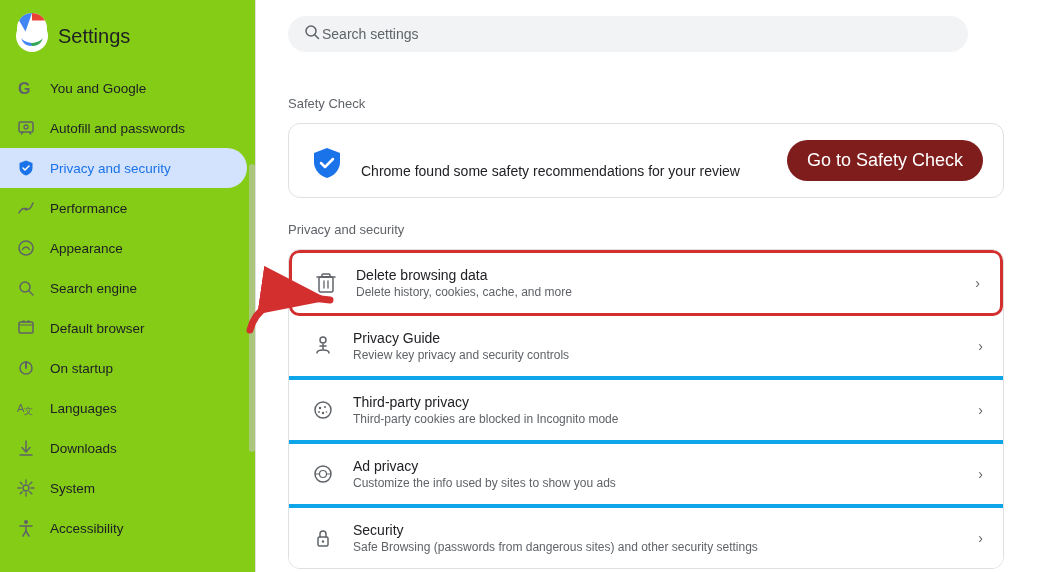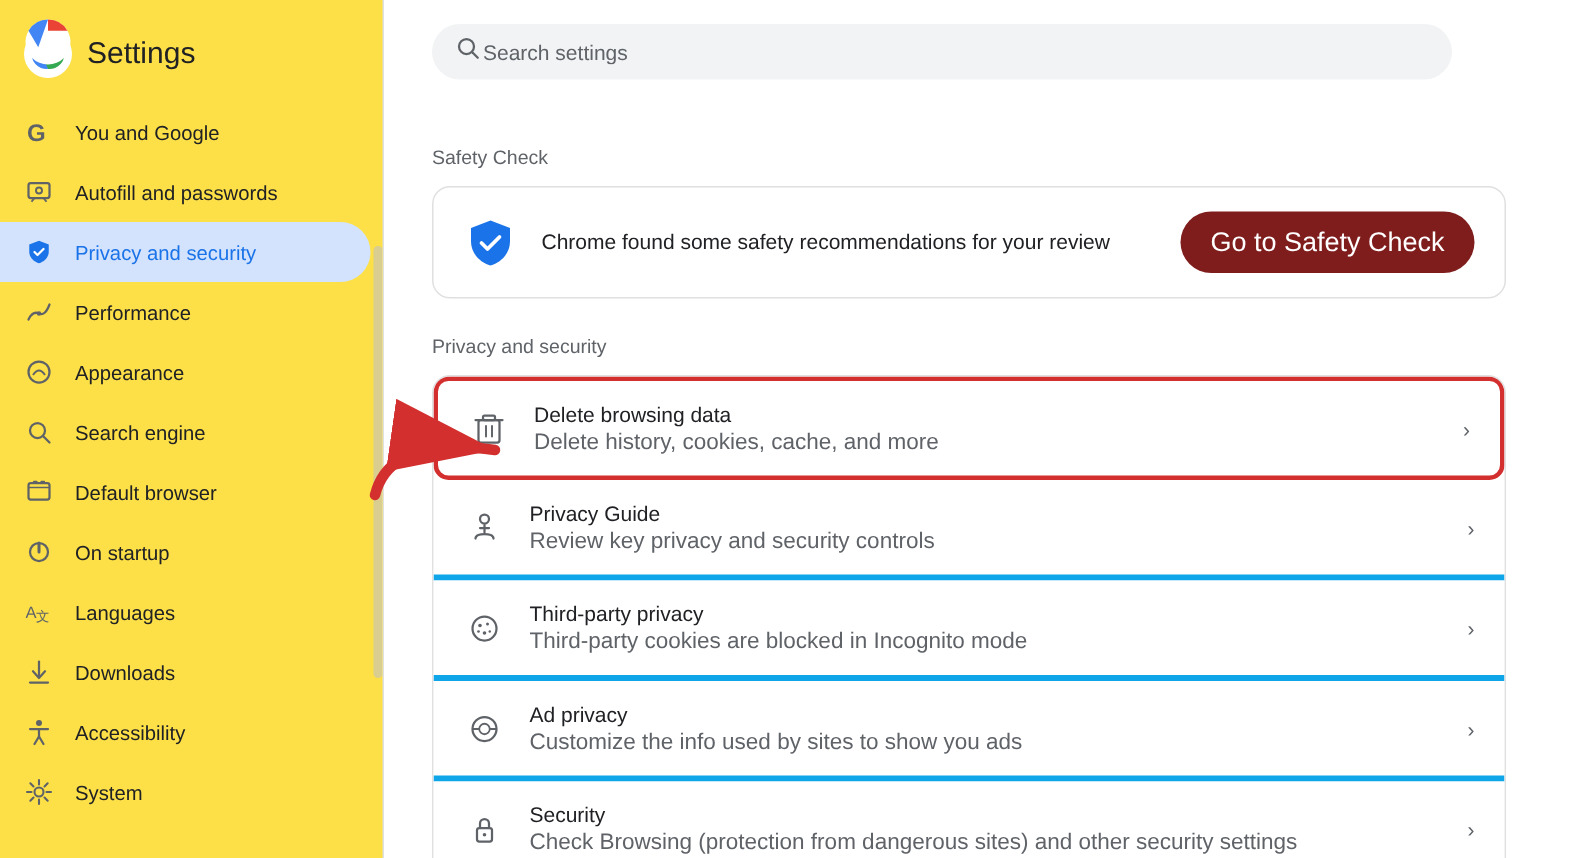--- a/index.html
+++ b/index.html
@@ -2,21 +2,21 @@
 <html><head>
   <meta charset="utf-8">
   <style>
     * { margin: 0; padding: 0; box-sizing: border-box; }
     body { font-family: 'Segoe UI', Arial, sans-serif; background: #f8f9fa; display: flex; height: 572px; width: 1061px; overflow: hidden; font-size: 14px; }
 
     
     .sidebar {
       width: 256px;
       min-width: 256px;
-      background: #fde047;
+      background: #84cc16;
       display: flex;
       flex-direction: column;
       padding-top: 8px;
       border-right: 1px solid #e0e0e0;
       overflow-y: auto;
     }
     .sidebar-header {
       display: flex;
       align-items: center;
       padding: 12px 16px 16px 16px;
@@ -118,21 +118,21 @@
       font-weight: 400;
     }
 
     
     .safety-check-card {
       background: #fff;
       border: 1px solid #e0e0e0;
       border-radius: 12px;
       padding: 16px 20px;
       display: flex;
-      align-items: center;
+      align-items: flex-end;
       gap: 16px;
       margin-bottom: 24px;
     }
     .safety-shield-icon {
       width: 36px;
       height: 36px;
       display: flex;
       align-items: center;
       justify-content: center;
       flex-shrink: 0;
@@ -187,21 +187,21 @@
       font-size: 18px;
       flex-shrink: 0;
     }
     .item-text { flex: 1; }
     .item-text .item-title {
       font-size: 14px;
       color: #202124;
       font-weight: 400;
     }
     .item-text .item-subtitle {
-      font-size: 15px;
+      font-size: 12px;
       color: #5f6368;
       margin-top: 2px;
     }
     .item-chevron { color: #5f6368; font-size: 14px; }
 
     
     .scroll-track {
       position: absolute;
       right: 0;
       top: 0;
@@ -359,38 +359,38 @@
             <polyline points="5,8.5 9,13 13,8.5" fill="none" stroke="#5f6368" stroke-width="1.5" stroke-linecap="round" stroke-linejoin="round"></polyline>
             <line x1="3" y1="16" x2="15" y2="16" stroke="#5f6368" stroke-width="1.5" stroke-linecap="round"></line>
           </svg>
         </span>
         <span class="nav-label">Downloads</span>
       </div>
 
       <div class="nav-item">
         <span class="nav-icon">
           <svg width="18" height="18" viewBox="0 0 18 18" xmlns="http://www.w3.org/2000/svg">
+            <circle cx="9" cy="9" r="3" fill="none" stroke="#5f6368" stroke-width="1.4"></circle>
+            <path d="M9 1 L9 4 M9 14 L9 17 M1 9 L4 9 M14 9 L17 9 M3.22 3.22 L5.34 5.34 M12.66 12.66 L14.78 14.78 M14.78 3.22 L12.66 5.34 M5.34 12.66 L3.22 14.78" fill="none" stroke="#5f6368" stroke-width="1.4" stroke-linecap="round"></path>
+          </svg>
+        </span>
+        <span class="nav-label">System</span>
+      </div>
+
+      <div class="nav-item">
+        <span class="nav-icon">
+          <svg width="18" height="18" viewBox="0 0 18 18" xmlns="http://www.w3.org/2000/svg">
             <circle cx="9" cy="3" r="2" fill="#5f6368"></circle>
             <line x1="3" y1="7" x2="15" y2="7" stroke="#5f6368" stroke-width="1.5" stroke-linecap="round"></line>
             <line x1="9" y1="7" x2="9" y2="12" stroke="#5f6368" stroke-width="1.5"></line>
             <line x1="9" y1="12" x2="6" y2="17" stroke="#5f6368" stroke-width="1.5" stroke-linecap="round"></line>
             <line x1="9" y1="12" x2="12" y2="17" stroke="#5f6368" stroke-width="1.5" stroke-linecap="round"></line>
           </svg>
         </span>
         <span class="nav-label">Accessibility</span>
-      </div>
-
-      <div class="nav-item">
-        <span class="nav-icon">
-          <svg width="18" height="18" viewBox="0 0 18 18" xmlns="http://www.w3.org/2000/svg">
-            <circle cx="9" cy="9" r="3" fill="none" stroke="#5f6368" stroke-width="1.4"></circle>
-            <path d="M9 1 L9 4 M9 14 L9 17 M1 9 L4 9 M14 9 L17 9 M3.22 3.22 L5.34 5.34 M12.66 12.66 L14.78 14.78 M14.78 3.22 L12.66 5.34 M5.34 12.66 L3.22 14.78" fill="none" stroke="#5f6368" stroke-width="1.4" stroke-linecap="round"></path>
-          </svg>
-        </span>
-        <span class="nav-label">System</span>
       </div>
 
     </nav>
     <div class="scroll-track" style="height:60%; top:20%;"></div>
   </div>
 </div>
 
 <div class="main-content">
   <div class="search-bar-container">
     <div class="search-bar">
@@ -495,21 +495,21 @@
       <div class="settings-item">
         <span class="item-icon">
           <svg width="22" height="22" viewBox="0 0 22 22" xmlns="http://www.w3.org/2000/svg">
             <rect x="6" y="10" width="10" height="9" rx="1.5" fill="none" stroke="#5f6368" stroke-width="1.5"></rect>
             <path d="M8 10 V7 A3 3 0 0 1 14 7 V10" fill="none" stroke="#5f6368" stroke-width="1.5" stroke-linecap="round"></path>
             <circle cx="11" cy="14.5" r="1.2" fill="#5f6368"></circle>
           </svg>
         </span>
         <div class="item-text">
           <div class="item-title">Security</div>
-          <div class="item-subtitle">Check Browsing (protection from dangerous sites) and other security settings</div>
+          <div class="item-subtitle">Safe Browsing (passwords from dangerous sites) and other security settings</div>
         </div>
         <span class="item-chevron">›</span>
       </div>
 
     </div>
   </div>
 </div>
 
 <div style="position: fixed; left: 240px; top: 260px; z-index: 100; pointer-events: none;">
   <svg width="120" height="80" viewBox="0 0 120 80" xmlns="http://www.w3.org/2000/svg">

